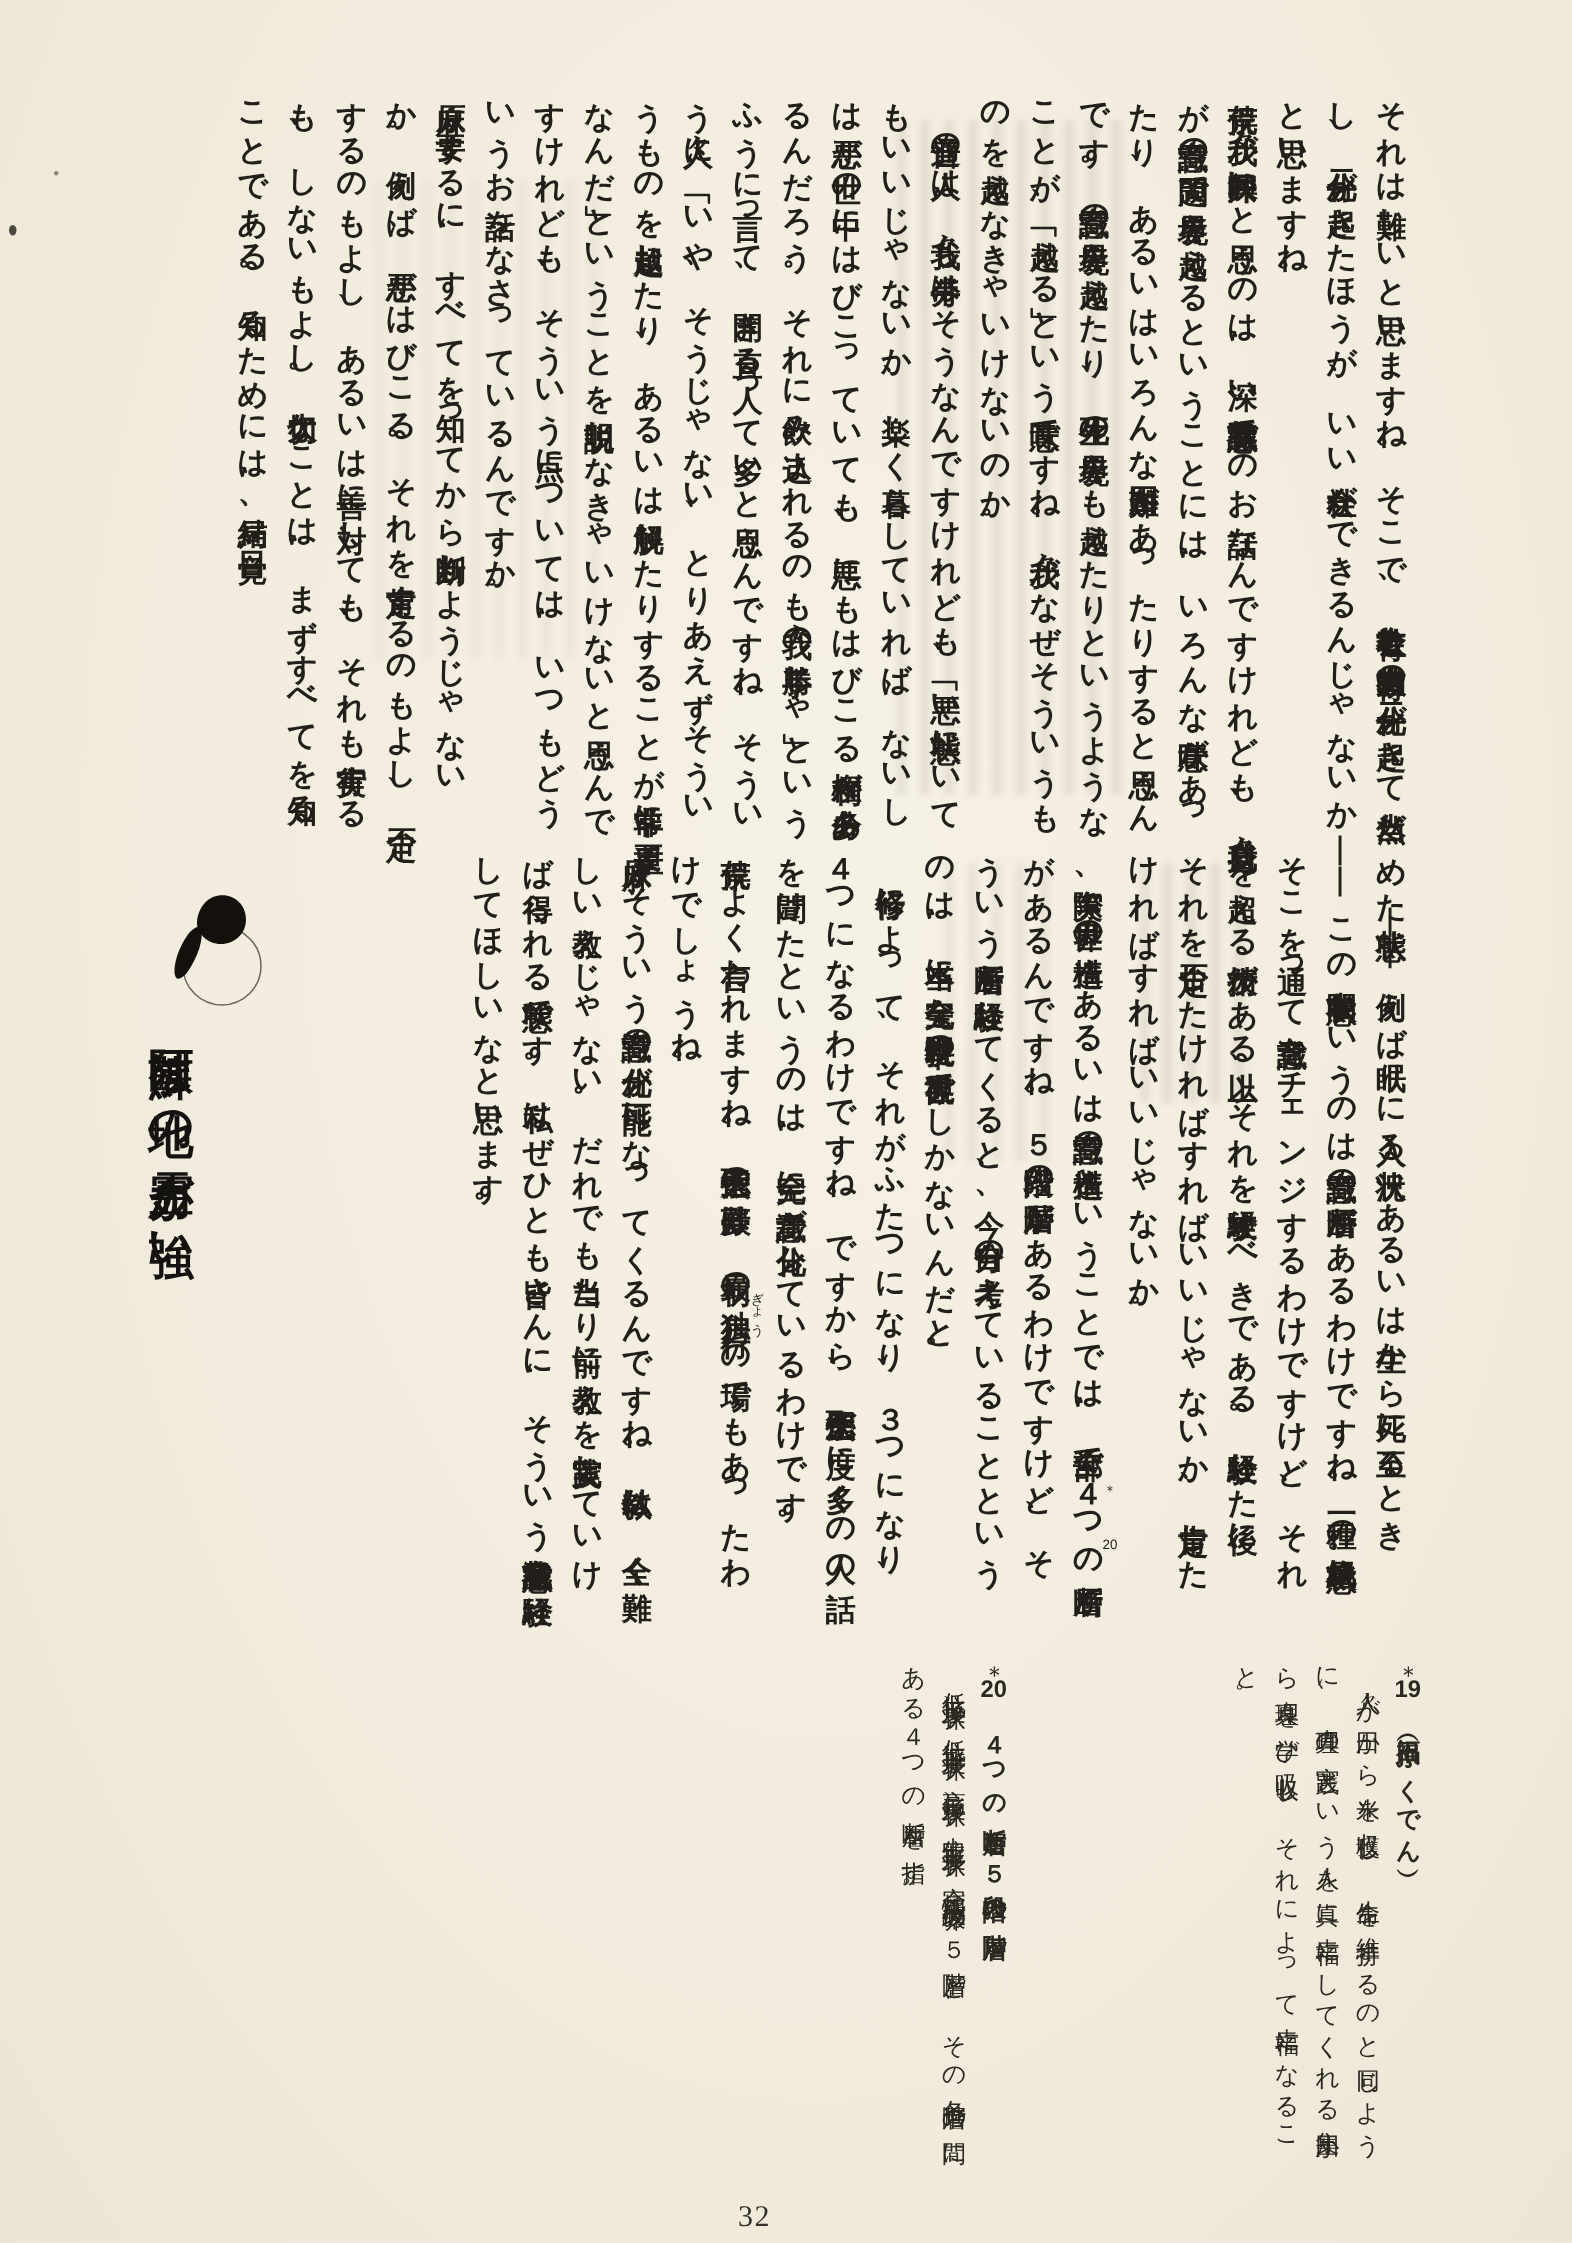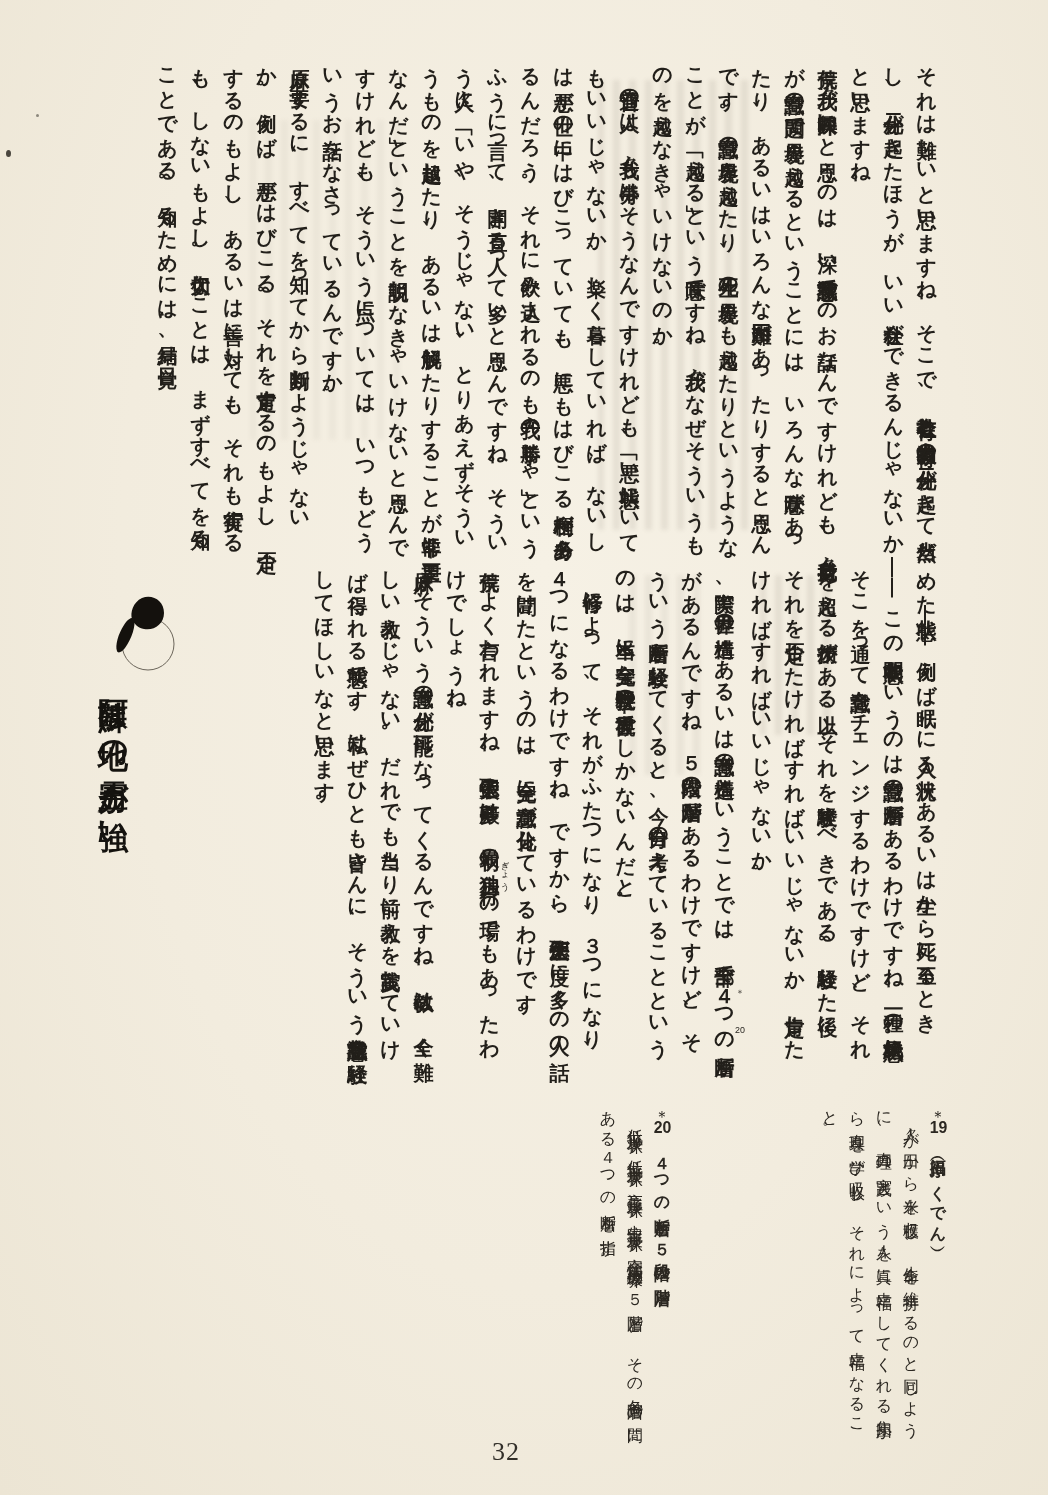--- a/index.html
+++ b/index.html
@@ -49,23 +49,23 @@
   }
   .fn-head{margin:0;font-weight:700;font-family:"Liberation Sans","DejaVu Sans",sans-serif;}
   .fn-title{margin-inline-start:0.7em;}
   .fn-body{
     margin:0;text-indent:1em;font-weight:400;
     font-family:"Liberation Serif","DejaVu Serif",serif;
   }
   .fn-star{font-weight:500;}
   
   .page-number{
-    position:absolute;left:492px;top:1437px;
+    position:absolute;left:492px;top:1467px;
     font-family:"Liberation Serif","DejaVu Serif",serif;
-    font-size:26px;color:#33302a;letter-spacing:1px;
+    font-size:20px;color:#33302a;letter-spacing:1px;
   }
   
   .bleed{
     position:absolute;
     background:repeating-linear-gradient(to left, rgba(106,98,84,0.30) 0 7px, rgba(106,98,84,0) 7px 16px);
     filter:blur(2.2px);
     opacity:.38;
     pointer-events:none;
   }
   .bleed.b1{left:598px;top:80px;width:150px;height:450px;}

